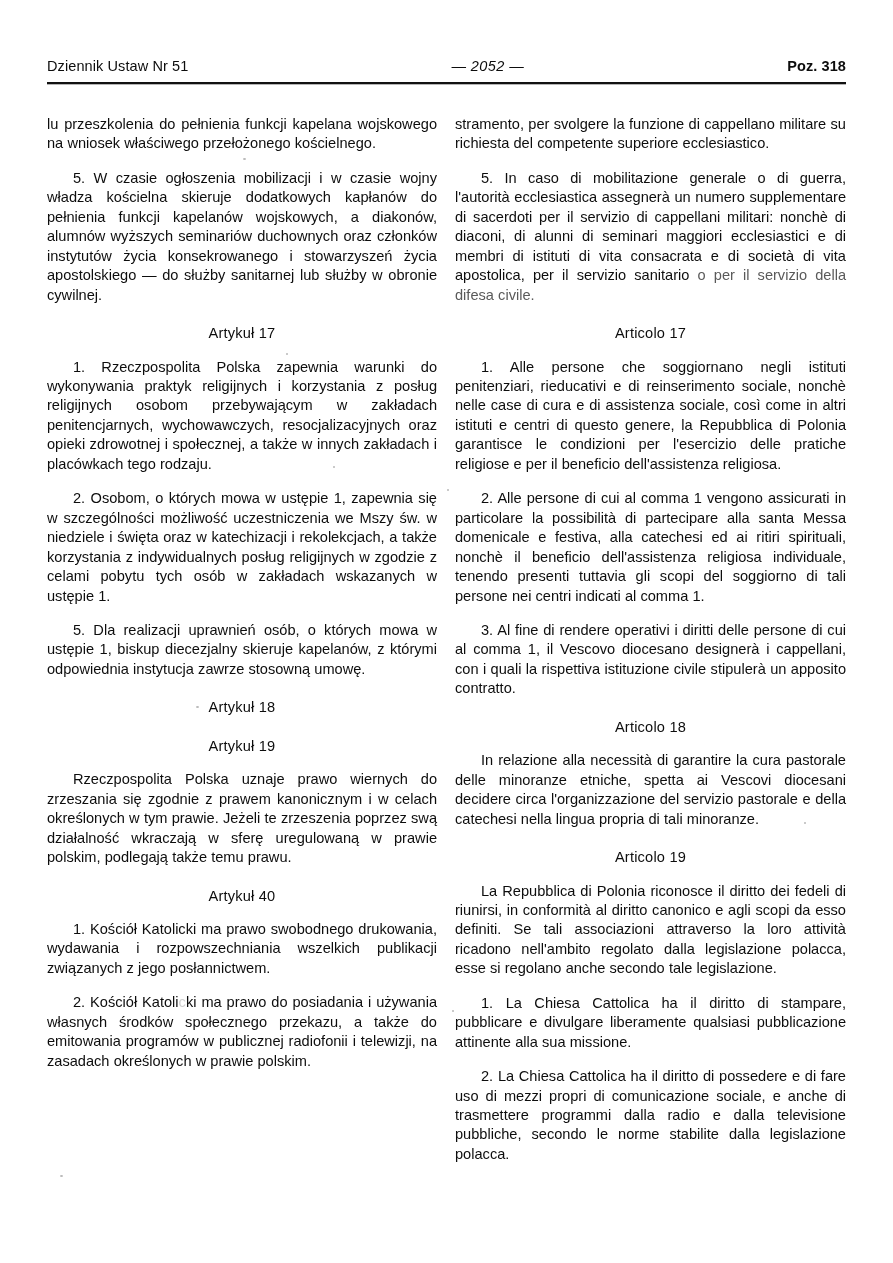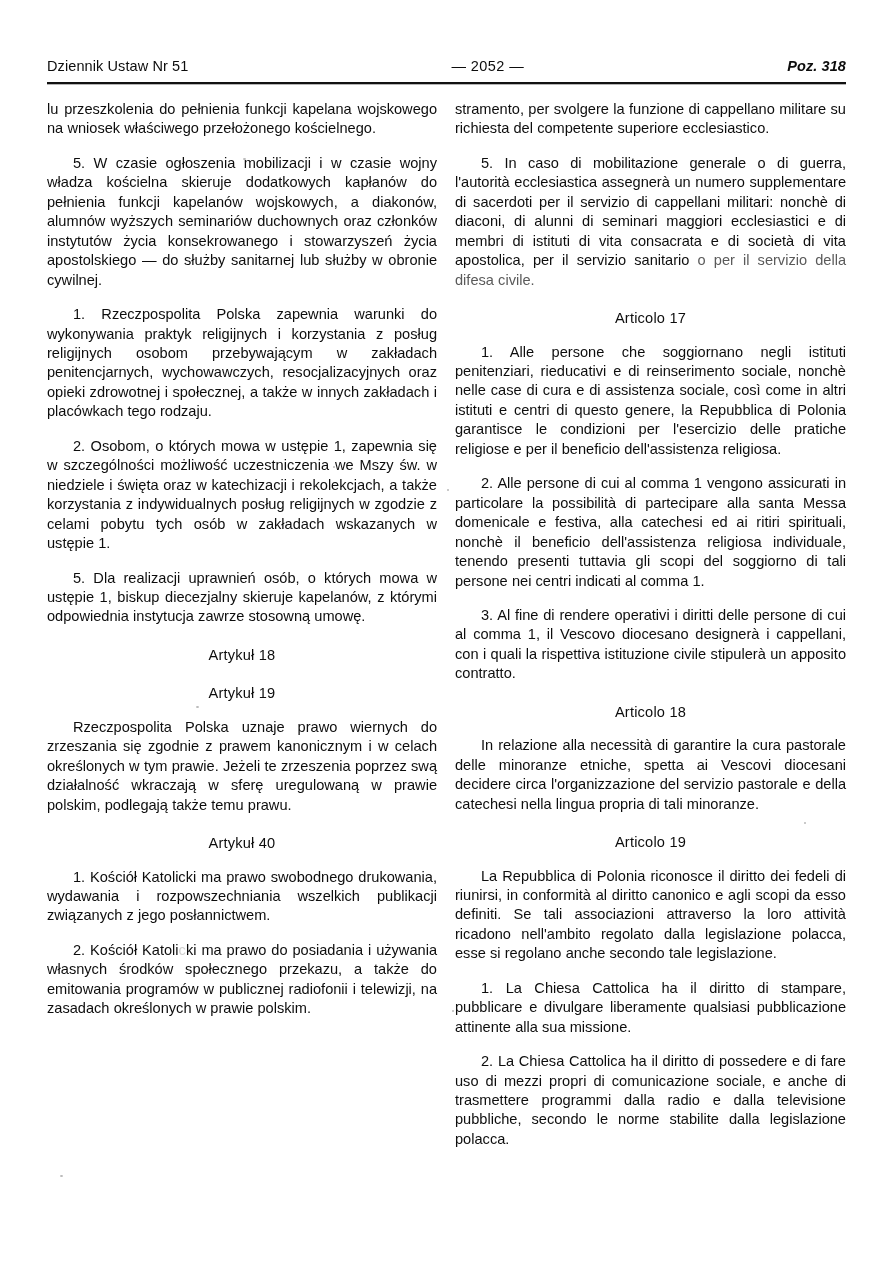--- a/index.html
+++ b/index.html
@@ -24,22 +24,22 @@
     left: 47px;
     top: 58px;
     width: 799px;
     display: flex;
     align-items: baseline;
     justify-content: space-between;
     font-size: 14.5px;
     letter-spacing: 0.1px;
   }
   .page-header .hdr-left  { white-space: nowrap; }
-  .page-header .hdr-mid   { white-space: nowrap; letter-spacing: 0.4px; }
-  .page-header .hdr-right { white-space: nowrap; font-weight: 600; font-style: italic; }
+  .page-header .hdr-mid   { white-space: nowrap; letter-spacing: 0.4px; font-style: italic; }
+  .page-header .hdr-right { white-space: nowrap; font-weight: 600; }
 
   .header-rule {
     position: absolute;
     left: 47px;
     top: 82px;
     width: 799px;
     height: 2px;
     background: #111111;
   }
   .header-rule::after {
@@ -54,21 +54,21 @@
 
   
   .columns {
     position: absolute;
     left: 0;
     top: 100px;
     width: 893px;
   }
   .col {
     position: absolute;
-    top: 0;
+    top: 15px;
   }
   .col-left  { left: 47px;  width: 390px; }
   .col-right { left: 455px; width: 391px; }
 
   p.para {
     margin: 0 0 15px 0;
     font-size: 14.6px;
     line-height: 19.45px;
     text-align: justify;
     text-indent: 26px;
@@ -111,20 +111,21 @@
   </div>
   <div class="header-rule"></div>
 
   <div class="columns">
 
     <div class="col col-left">
 
       <p class="para cont">lu przeszkolenia do pełnienia funkcji kapelana wojskowego na wniosek właściwego przełożonego kościelnego.</p>
       <p class="para">5. W czasie ogłoszenia mobilizacji i w czasie wojny władza kościelna skieruje dodatkowych kapłanów do pełnienia funkcji kapelanów wojskowych, a diakonów, alumnów wyższych seminariów duchownych oraz członków instytutów życia konsekrowanego i stowarzyszeń życia apostolskiego — do służby sanitarnej lub służby w obronie cywilnej.</p>
 
+      <h2 class="article-heading">Artykuł 17</h2>
       <p class="para">1. Rzeczpospolita Polska zapewnia warunki do wykonywania praktyk religijnych i korzystania z posług religijnych osobom przebywającym w zakładach penitencjarnych, wychowawczych, resocjalizacyjnych oraz opieki zdrowotnej i społecznej, a także w innych zakładach i placówkach tego rodzaju.</p>
       <p class="para">2. Osobom, o których mowa w ustępie 1, zapewnia się w szczególności możliwość uczestniczenia we Mszy św. w niedziele i święta oraz w katechizacji i rekolekcjach, a także korzystania z indywidualnych posług religijnych w zgodzie z celami pobytu tych osób w zakładach wskazanych w ustępie 1.</p>
       <p class="para">5. Dla realizacji uprawnień osób, o których mowa w ustępie 1, biskup diecezjalny skieruje kapelanów, z którymi odpowiednia instytucja zawrze stosowną umowę.</p>
 
       <h2 class="article-heading">Artykuł 18</h2>
 
       <h2 class="article-heading">Artykuł 19</h2>
       <p class="para">Rzeczpospolita Polska uznaje prawo wiernych do zrzeszania się zgodnie z prawem kanonicznym i w celach określonych w tym prawie. Jeżeli te zrzeszenia poprzez swą działalność wkraczają w sferę uregulowaną w prawie polskim, podlegają także temu prawu.</p>
 
       <h2 class="article-heading">Artykuł 40</h2>

